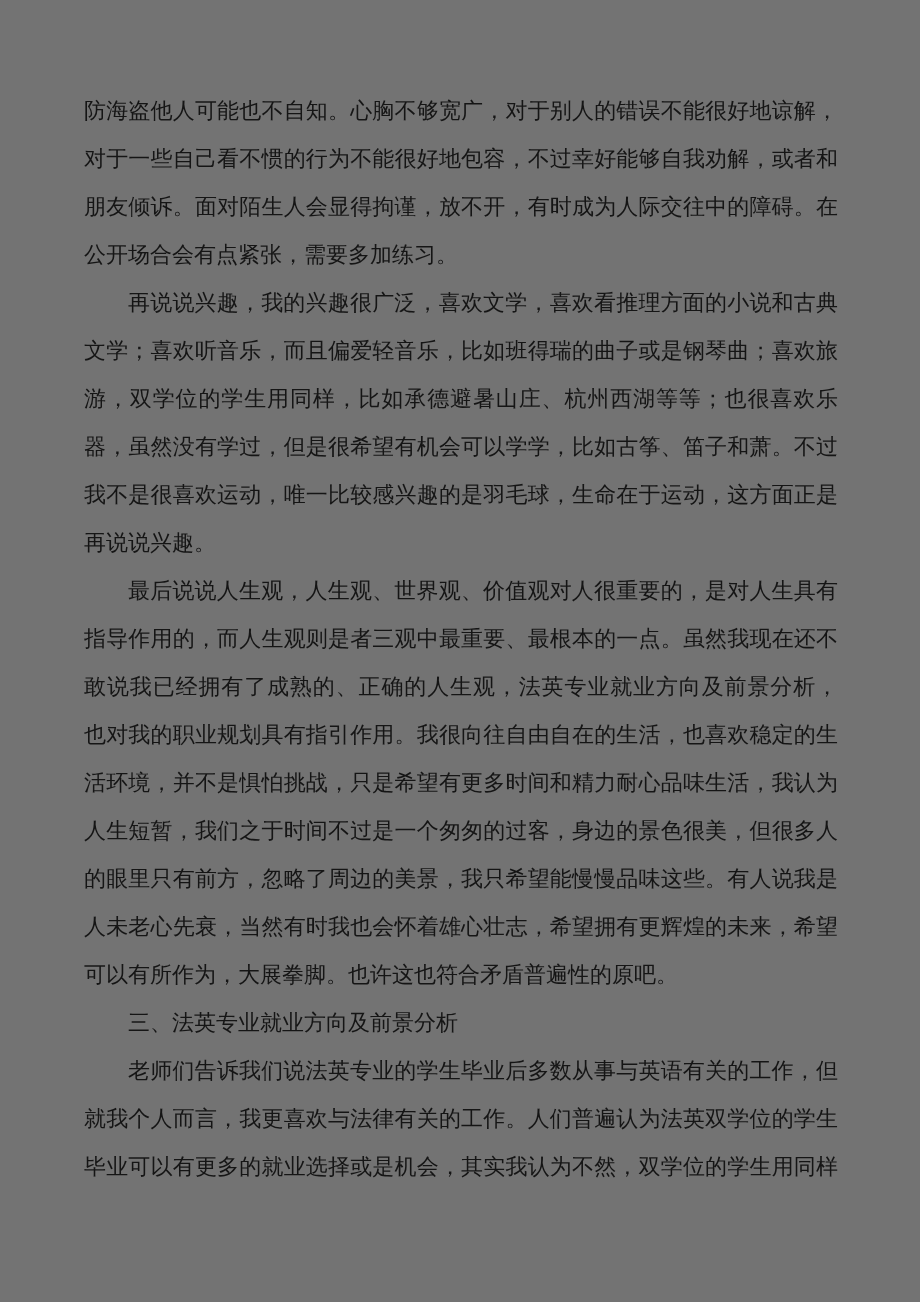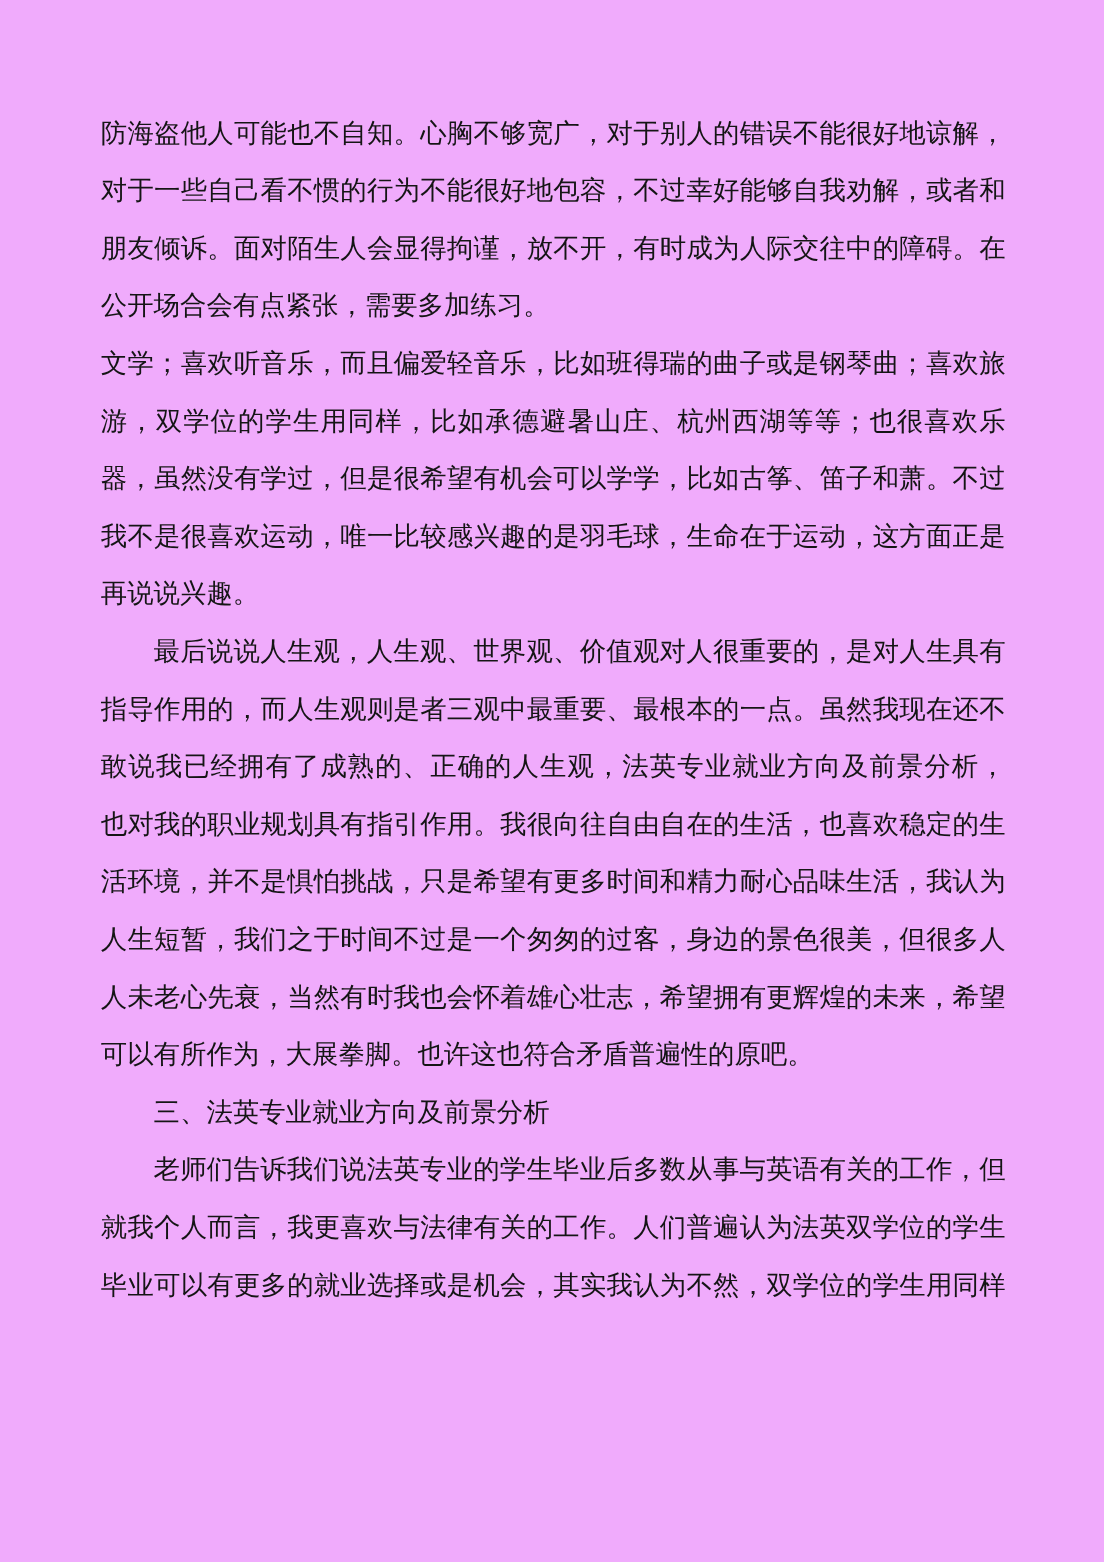--- a/index.html
+++ b/index.html
@@ -4,21 +4,21 @@
 <style>
   html, body {
     margin: 0;
     padding: 0;
     background: #ffffff;
   }
   .page {
     position: relative;
     width: 920px;
     height: 1302px;
-    background: #f0abfc;
+    background: #737373;
     overflow: hidden;
     font-family: "Liberation Sans", "DejaVu Sans", sans-serif;
   }
   .content {
     position: absolute;
     left: 84px;
     top: 87px;
     width: 754px;
   }
   .paragraph {
@@ -56,33 +56,35 @@
 
 <div class="page">
   <div class="content" style="color: rgb(21, 21, 21);">
       <div class="paragraph">
         <div class="line">防海盗他人可能也不自知。心胸不够宽广，对于别人的错误不能很好地谅解，</div>
         <div class="line">对于一些自己看不惯的行为不能很好地包容，不过幸好能够自我劝解，或者和</div>
         <div class="line">朋友倾诉。面对陌生人会显得拘谨，放不开，有时成为人际交往中的障碍。在</div>
         <div class="line lastline">公开场合会有点紧张，需要多加练习。</div>
       </div>
       <div class="paragraph">
+        <div class="line indent">再说说兴趣，我的兴趣很广泛，喜欢文学，喜欢看推理方面的小说和古典</div>
         <div class="line">文学；喜欢听音乐，而且偏爱轻音乐，比如班得瑞的曲子或是钢琴曲；喜欢旅</div>
         <div class="line">游，双学位的学生用同样，比如承德避暑山庄、杭州西湖等等；也很喜欢乐</div>
         <div class="line">器，虽然没有学过，但是很希望有机会可以学学，比如古筝、笛子和萧。不过</div>
         <div class="line">我不是很喜欢运动，唯一比较感兴趣的是羽毛球，生命在于运动，这方面正是</div>
         <div class="line lastline">再说说兴趣。</div>
       </div>
       <div class="paragraph">
         <div class="line indent">最后说说人生观，人生观、世界观、价值观对人很重要的，是对人生具有</div>
         <div class="line">指导作用的，而人生观则是者三观中最重要、最根本的一点。虽然我现在还不</div>
         <div class="line">敢说我已经拥有了成熟的、正确的人生观，法英专业就业方向及前景分析，</div>
         <div class="line">也对我的职业规划具有指引作用。我很向往自由自在的生活，也喜欢稳定的生</div>
         <div class="line">活环境，并不是惧怕挑战，只是希望有更多时间和精力耐心品味生活，我认为</div>
         <div class="line">人生短暂，我们之于时间不过是一个匆匆的过客，身边的景色很美，但很多人</div>
+        <div class="line">的眼里只有前方，忽略了周边的美景，我只希望能慢慢品味这些。有人说我是</div>
         <div class="line">人未老心先衰，当然有时我也会怀着雄心壮志，希望拥有更辉煌的未来，希望</div>
         <div class="line lastline">可以有所作为，大展拳脚。也许这也符合矛盾普遍性的原吧。</div>
       </div>
       <div class="paragraph heading">
         <div class="line indent lastline">三、法英专业就业方向及前景分析</div>
       </div>
       <div class="paragraph">
         <div class="line indent">老师们告诉我们说法英专业的学生毕业后多数从事与英语有关的工作，但</div>
         <div class="line">就我个人而言，我更喜欢与法律有关的工作。人们普遍认为法英双学位的学生</div>
         <div class="line">毕业可以有更多的就业选择或是机会，其实我认为不然，双学位的学生用同样</div>

